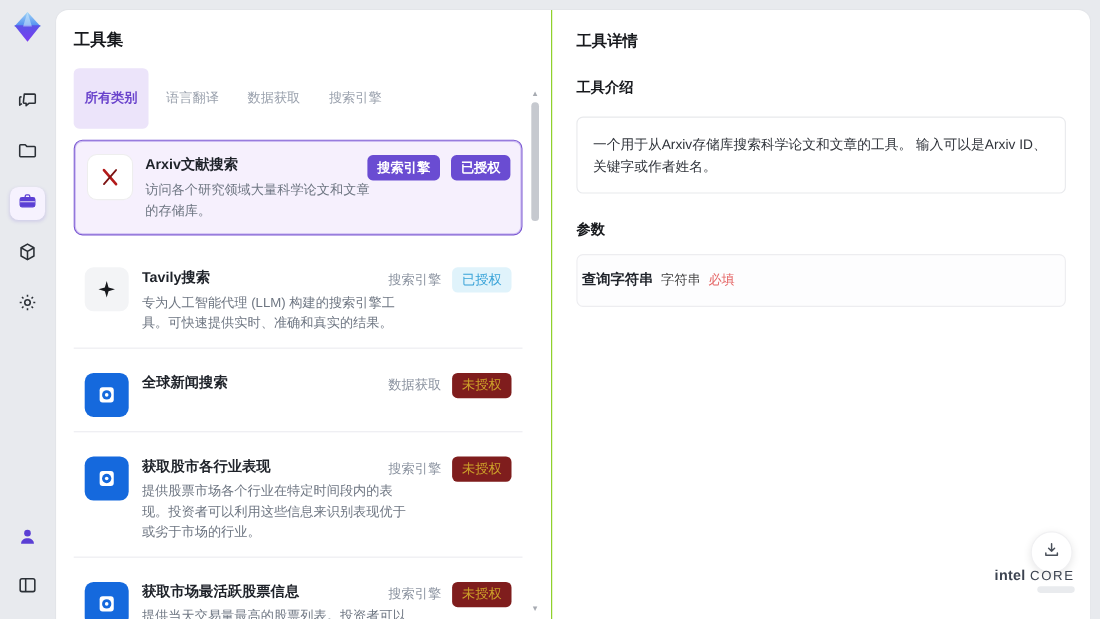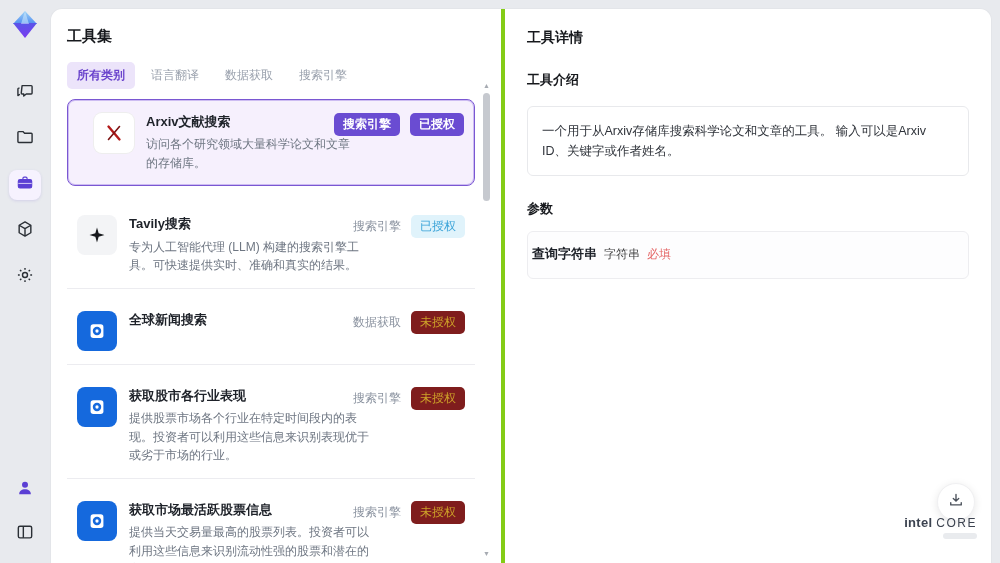--- a/index.html
+++ b/index.html
@@ -16,26 +16,26 @@
   .rail-btn.active { background:#f6f2fe; box-shadow:0 1px 3px rgba(90,60,200,.15); }
   .rail-bottom { position:absolute; bottom:14px; left:0; width:50px; display:flex; flex-direction:column; align-items:center; gap:14px; }
 
   
   .content { position:absolute; left:50px; top:8px; width:942px; height:555px; background:#ffffff; border:1px solid #e3e5e9; border-bottom:none; border-radius:12px 12px 0 0; display:flex; overflow:hidden; }
 
   
   .list-pane { position:relative; width:450px; padding:18px 26px 0 16px; }
   .page-title { font-size:15px; font-weight:bold; color:#17191d; }
   .tabs { display:flex; align-items:center; gap:6px; margin-top:16px; }
-  .tab { font-size:12px; color:#9aa1ad; padding:5px 10px; border-radius:5px; cursor:pointer; white-space:nowrap;text-align:center; }
+  .tab { font-size:12px; color:#9aa1ad; padding:19px 10px; border-radius:5px; cursor:pointer; white-space:nowrap;text-align:center; }
   .tab.active { background:#ece4fa; color:#6a43cc; font-weight:bold; }
 
   .tool-list { margin-top:10px; }
   .tool-card { position:relative; display:flex; padding:13px 10px 13px 10px; border-bottom:1px solid #ececf0; margin-bottom:9px; cursor:pointer; }
-  .tool-card.selected { border:1px solid #7a57d2; background:#f6f0fd; border-radius:8px; box-shadow:0 0 0 1px #cdbcf2 inset; margin-bottom:16px; padding:13px 26px; }
+  .tool-card.selected { border:1px solid #7a57d2; background:#f6f0fd; border-radius:8px; box-shadow:0 0 0 1px #cdbcf2 inset; margin-bottom:16px; padding:13px 12px; }
   .tool-icon { flex:0 0 40px; width:40px; height:40px; border-radius:8px; display:flex; align-items:center; justify-content:center; margin-right:12px; }
   .icon-light { background:#f3f4f6; }
   .icon-white { background:#fff; box-shadow:0 0 0 1px #eee; }
   .icon-blue  { background:#1569dd; }
   .tool-text { max-width:250px; }
   .tool-name { font-size:13px; font-weight:bold; color:#1e2229; line-height:1.4; }
   .tool-desc { margin-top:4px; font-size:12px; color:#6e7682; line-height:1.55; max-width:250px; }
   .tool-card.selected .tool-desc { max-width:210px; }
   .badges { position:absolute; top:13px; right:10px; display:flex; align-items:center; gap:10px; }
   .cat-plain { font-size:12px; color:#8b93a0; }
@@ -44,21 +44,21 @@
   .pill-blue { background:#e0f3fb; color:#39a3d8; }
   .pill-amber { background:#7f1d1d; color:#cda129;text-align:center; }
 
   
   .list-scroll { position:absolute; right:10px; top:72px; width:9px; height:478px; }
   .scroll-arrow { width:9px; height:10px; font-size:7px; line-height:10px; text-align:center; color:#a7abb2; cursor:pointer; }
   .scroll-arrow.down { position:absolute; bottom:0; }
   .scroll-thumb { position:absolute; top:12px; left:1px; width:7px; height:108px; border-radius:4px; background:#c6c9cf; cursor:pointer; }
 
   
-  .detail-pane { flex:1; border-left:4px solid #84cc16; padding:20px 22px 0 22px; position:relative; }
+  .detail-pane { flex:1; border-left:1px solid #84cc16; padding:20px 22px 0 22px; position:relative; }
   .detail-title { font-size:14px; font-weight:bold; color:#17191d; }
   .section-h { font-size:13px; font-weight:bold; color:#17191d; margin-top:24px; }
   .intro-box { margin-top:17px; border:1px solid #e8e9ec; border-radius:6px; padding:14px 14px; font-size:12.5px; color:#30343b; line-height:1.6; }
   .param-box { margin-top:13px; border:1px solid #ededf0; background:#fdfdfe; border-radius:6px; padding:13px 14px 15px 4px; }
   .param-head { display:flex; align-items:baseline; gap:7px; }
   .param-name { font-size:13px; font-weight:bold; color:#1e2229; }
   .param-type { font-size:12px; color:#404040; }
   .param-required { font-size:12px; color:#e56767; }
   .param-desc { margin-top:9px; font-size:12.5px; color:#3a3f46; }
 

